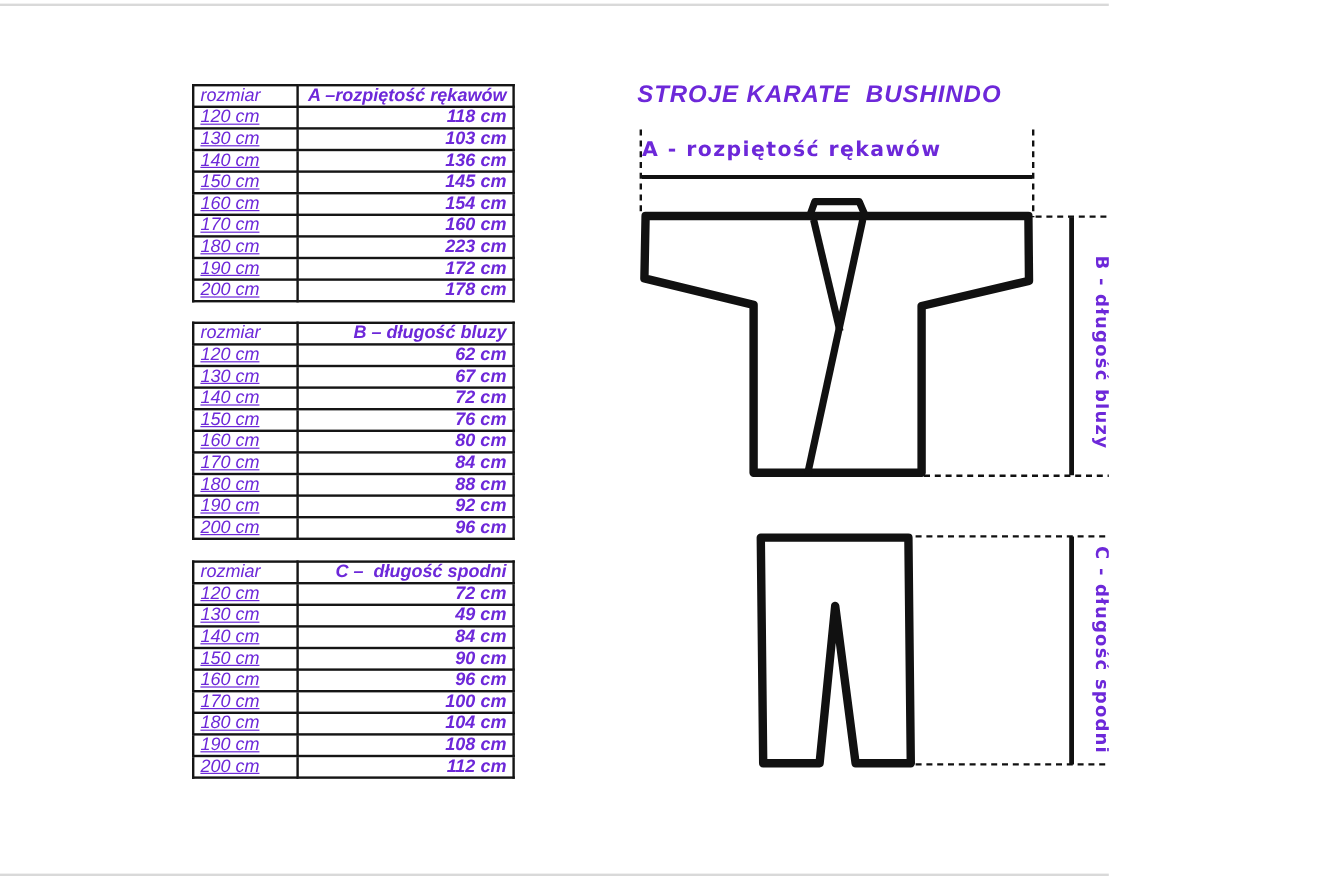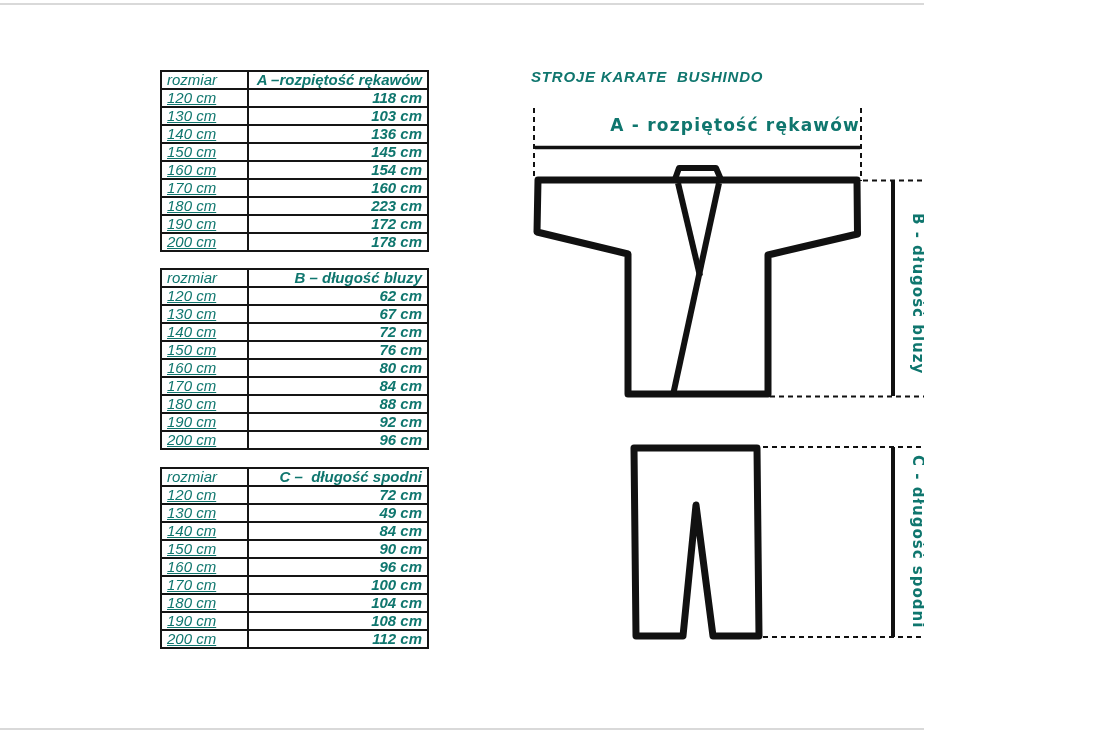--- a/index.html
+++ b/index.html
@@ -1,21 +1,21 @@
 <!DOCTYPE html>
 <html><head>
 <meta charset="utf-8">
 <style>
   * { margin:0; padding:0; box-sizing:border-box; }
   html,body { background:#ffffff; }
   .canvas {
     position:relative; width:924px; height:733px;
     background:#ffffff; overflow:hidden;
     font-family:"Liberation Sans", sans-serif;
-    color:#0f766e;
+    color:#6d28d9;
   }
   .edge-rule { position:absolute; left:0; width:1100px; height:2px; background:#d9d9d9; }
   .edge-rule.top { top:3px; }
   .edge-rule.bottom { top:728px; }
 
   
   .size-table { position:absolute; left:160px; width:267px; border-collapse:collapse; table-layout:fixed; }
   .size-table.t-a { top:70px; }
   .size-table.t-b { top:268px; }
   .size-table.t-c { top:467px; }
@@ -29,26 +29,26 @@
   .size-table col.c1 { width:87px; }
   .size-table col.c2 { width:180px; }
   .size-table th.size-col-header { font-weight:normal; text-align:left; }
   .size-table th.value-col-header { font-weight:bold; text-align:right; }
   .size-table td:first-child { text-align:left; font-weight:normal;text-decoration:underline; }
   .size-table td:last-child { text-align:right; font-weight:bold; }
 
   
   .diagram-title {
     position:absolute; left:531px; top:68px;
-    font-size:15px; font-weight:bold; font-style:italic;
+    font-size:20px; font-weight:bold; font-style:italic;
     letter-spacing:0.8px; white-space:pre;
   }
   .measure-label-a {
     position:absolute; left:535px; top:115px; width:325px;
-    text-align:right;
+    text-align:left;
     font-family:"DejaVu Sans", sans-serif;
     font-size:17px; font-weight:bold; letter-spacing:1.2px; white-space:pre;
   }
   .measure-label-vert {
     position:absolute; left:901px; width:26px;
     writing-mode:vertical-rl;
     text-align:center;
     font-family:"DejaVu Sans", sans-serif;
     font-size:15px; font-weight:bold; letter-spacing:1px; white-space:pre;
   }

